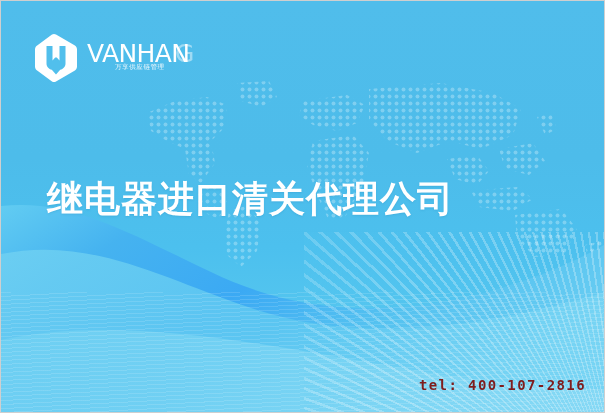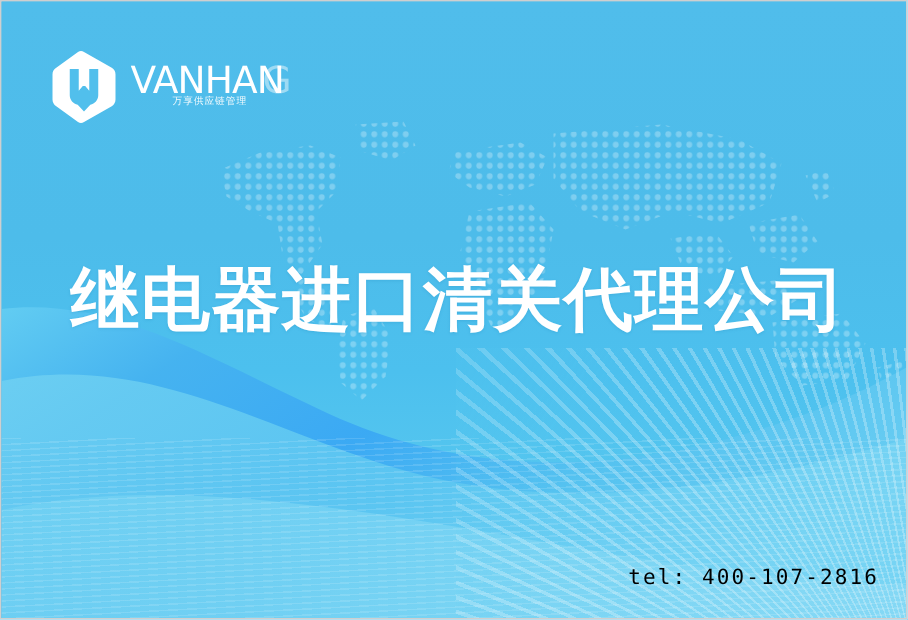--- a/index.html
+++ b/index.html
@@ -134,41 +134,42 @@
     color: rgba(255,255,255,.92);
     white-space: nowrap;
     font-family: "DejaVu Sans", sans-serif;
   }
 
   
   .headline {
     position: absolute;
     left: 46px;
     top: 170px;
-    font-size: 46px;
+    font-size: 36px;
     line-height: 56px;
     font-weight: 700;
     color: #ffffff;
     letter-spacing: 1px;
     white-space: nowrap;
     font-family: "DejaVu Sans", "Liberation Sans", sans-serif;
     text-shadow: 0 1px 2px rgba(40,140,190,.28);
     text-align: right;
   }
 
   
   .tel {
     position: absolute;
     right: 18px;
     bottom: 19px;
     font-family: "DejaVu Sans Mono", "Liberation Mono", monospace;
     font-size: 14px;
     letter-spacing: 1.4px;
-    color: #000000;
+    color: #7f1d1d;
     white-space: nowrap;
+    font-weight: bold;
   }
 </style>
 </head>
 <body>
 
 <div class="banner">
 
   <div class="bg-base"></div>
 
   <svg class="dot-map" viewBox="0 0 465 190" preserveAspectRatio="none">

